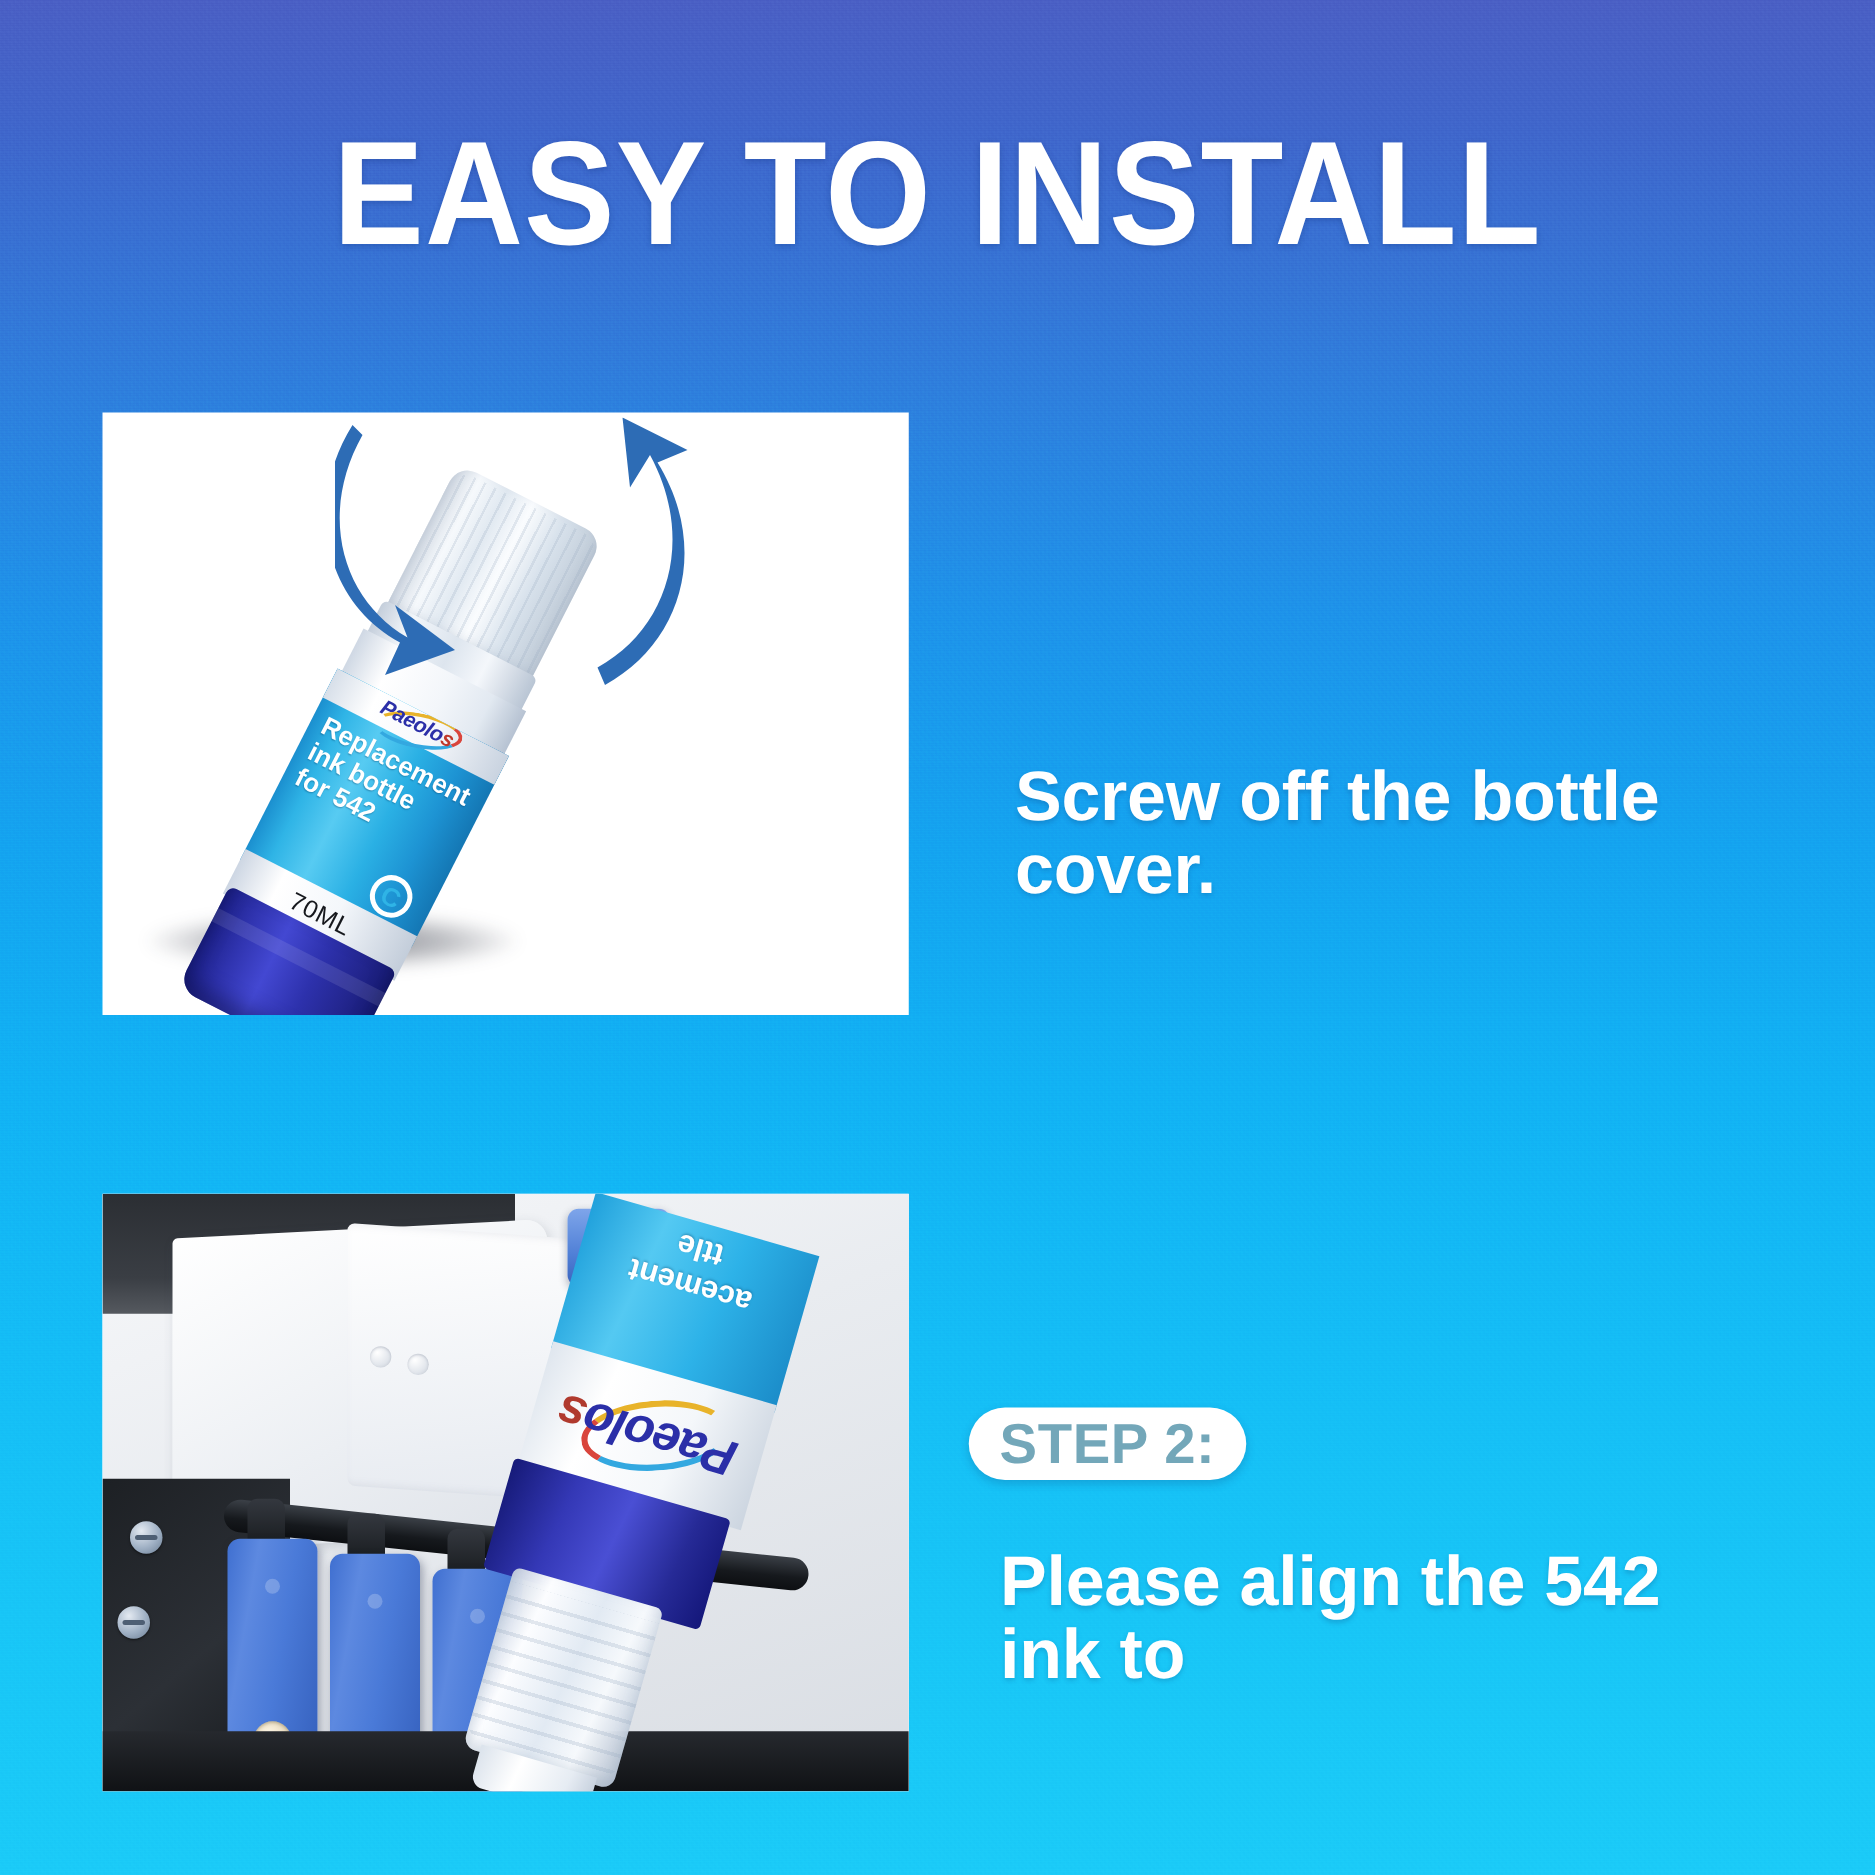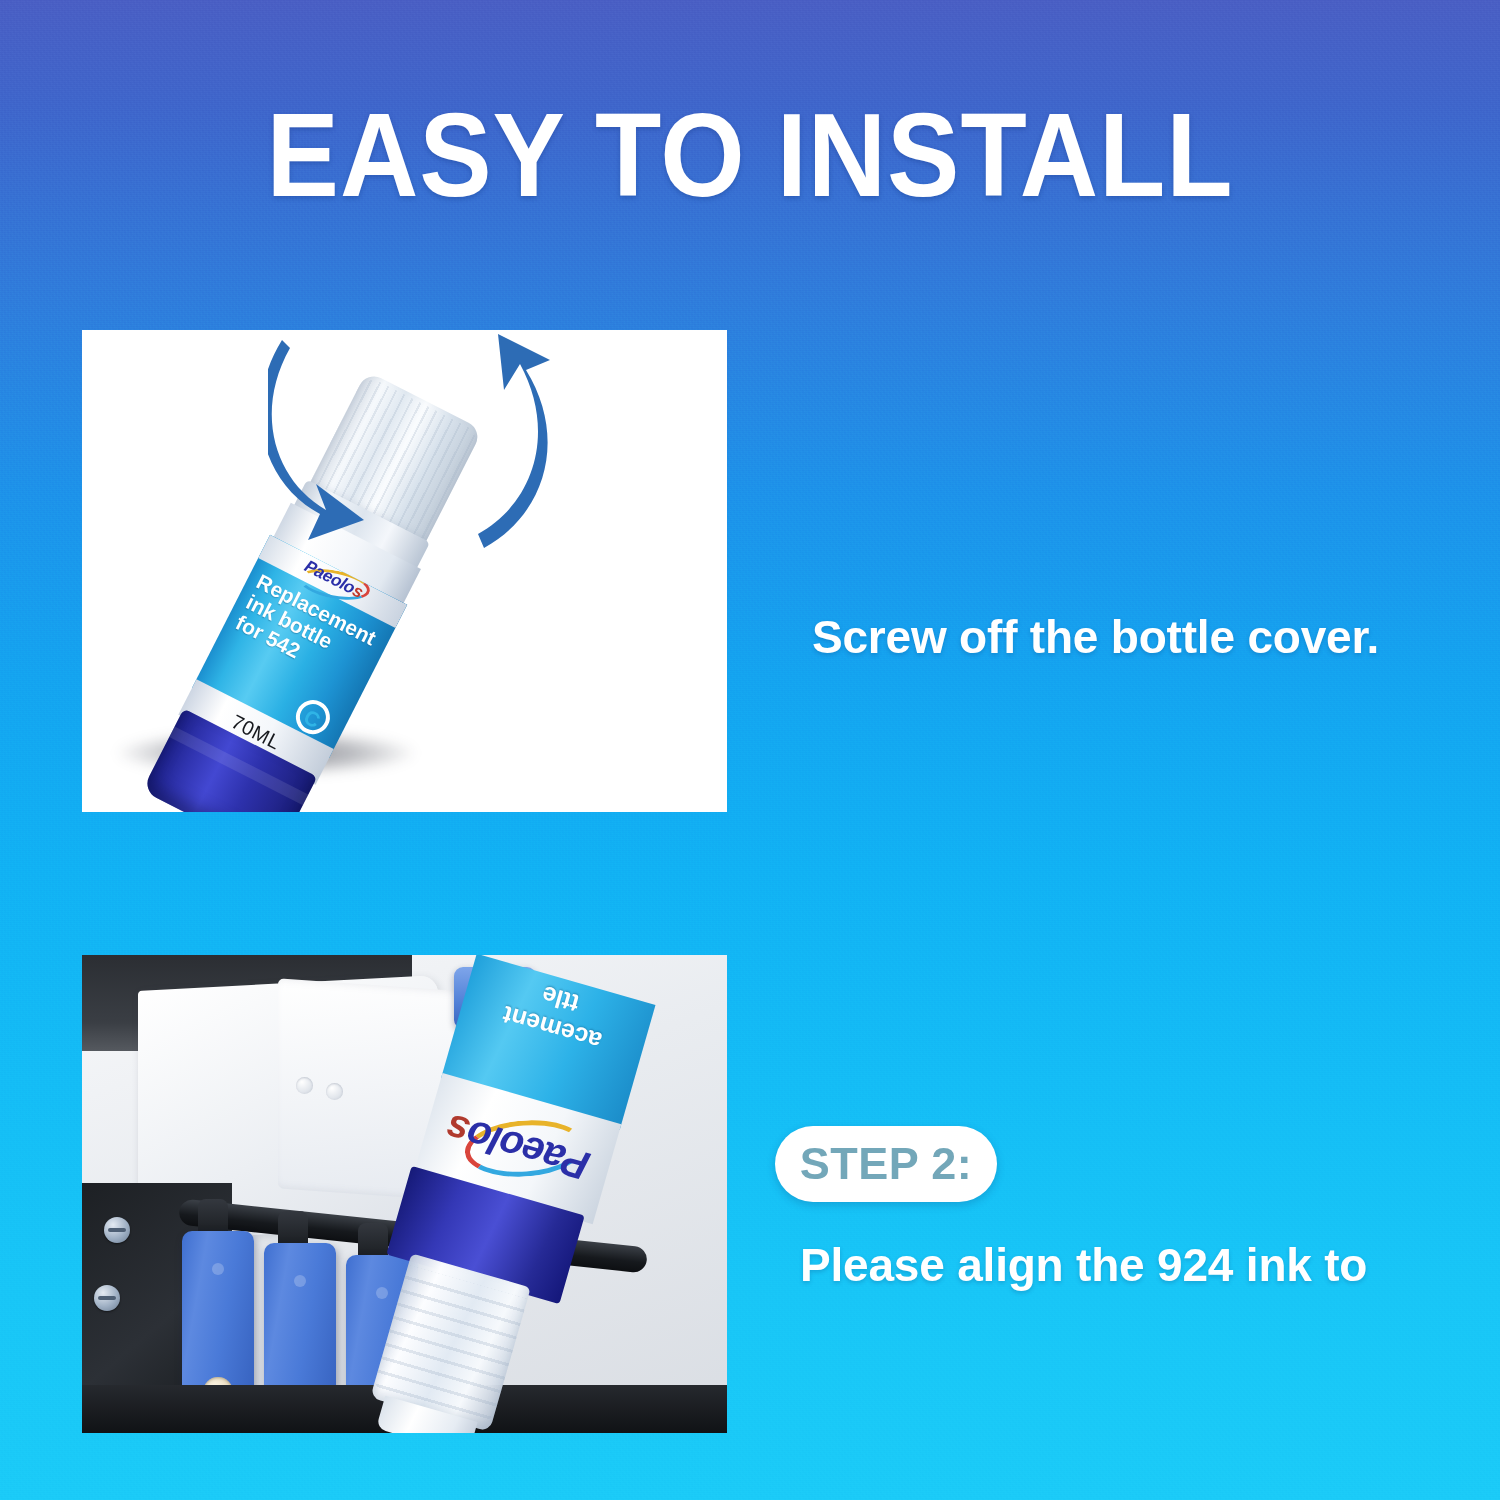--- a/index.html
+++ b/index.html
@@ -435,26 +435,26 @@
   }
   .step-badge span {
     color: #73a7b9;
     font-size: 45px;
     font-weight: 700;
     letter-spacing: .5px;
     line-height: 45px;
     padding-bottom: 2px;
   }
   #step-1-badge { left: 775px; top: 514px; width: 222px; height: 62px; }
-  #step-2-badge { left: 775px; top: 1126px; width: 222px; height: 76px; }
+  #step-2-badge { left: 775px; top: 1126px; width: 222px; height: 58px; }
 
   .step-text {
     position: absolute;
     color: #ffffff;
-    font-size: 46px;
+    font-size: 56px;
     line-height: 58px;
     font-weight: 700;
     letter-spacing: -.2px;
     text-shadow: 0 2px 4px rgba(10,50,110,.22);
   }
   #step-1-text { left: 812px; top: 608px; width: 640px; }
   #step-2-text { left: 800px; top: 1236px; width: 620px; }
 </style>
 </head>
 <body>
@@ -566,16 +566,16 @@
         <div class="ib-neck-ridges"></div>
         <div class="ib-tip"></div>
       </div>
     </div>
   </div>
 
   <div class="step-badge" id="step-2-badge">
     <span>STEP 2:</span>
   </div>
   <div class="step-text" id="step-2-text">
-    <div>Please align the 924 ink to</div>
+    <div>Please align the 542 ink to</div>
   </div>
 
 </div>
 
 </body></html>

